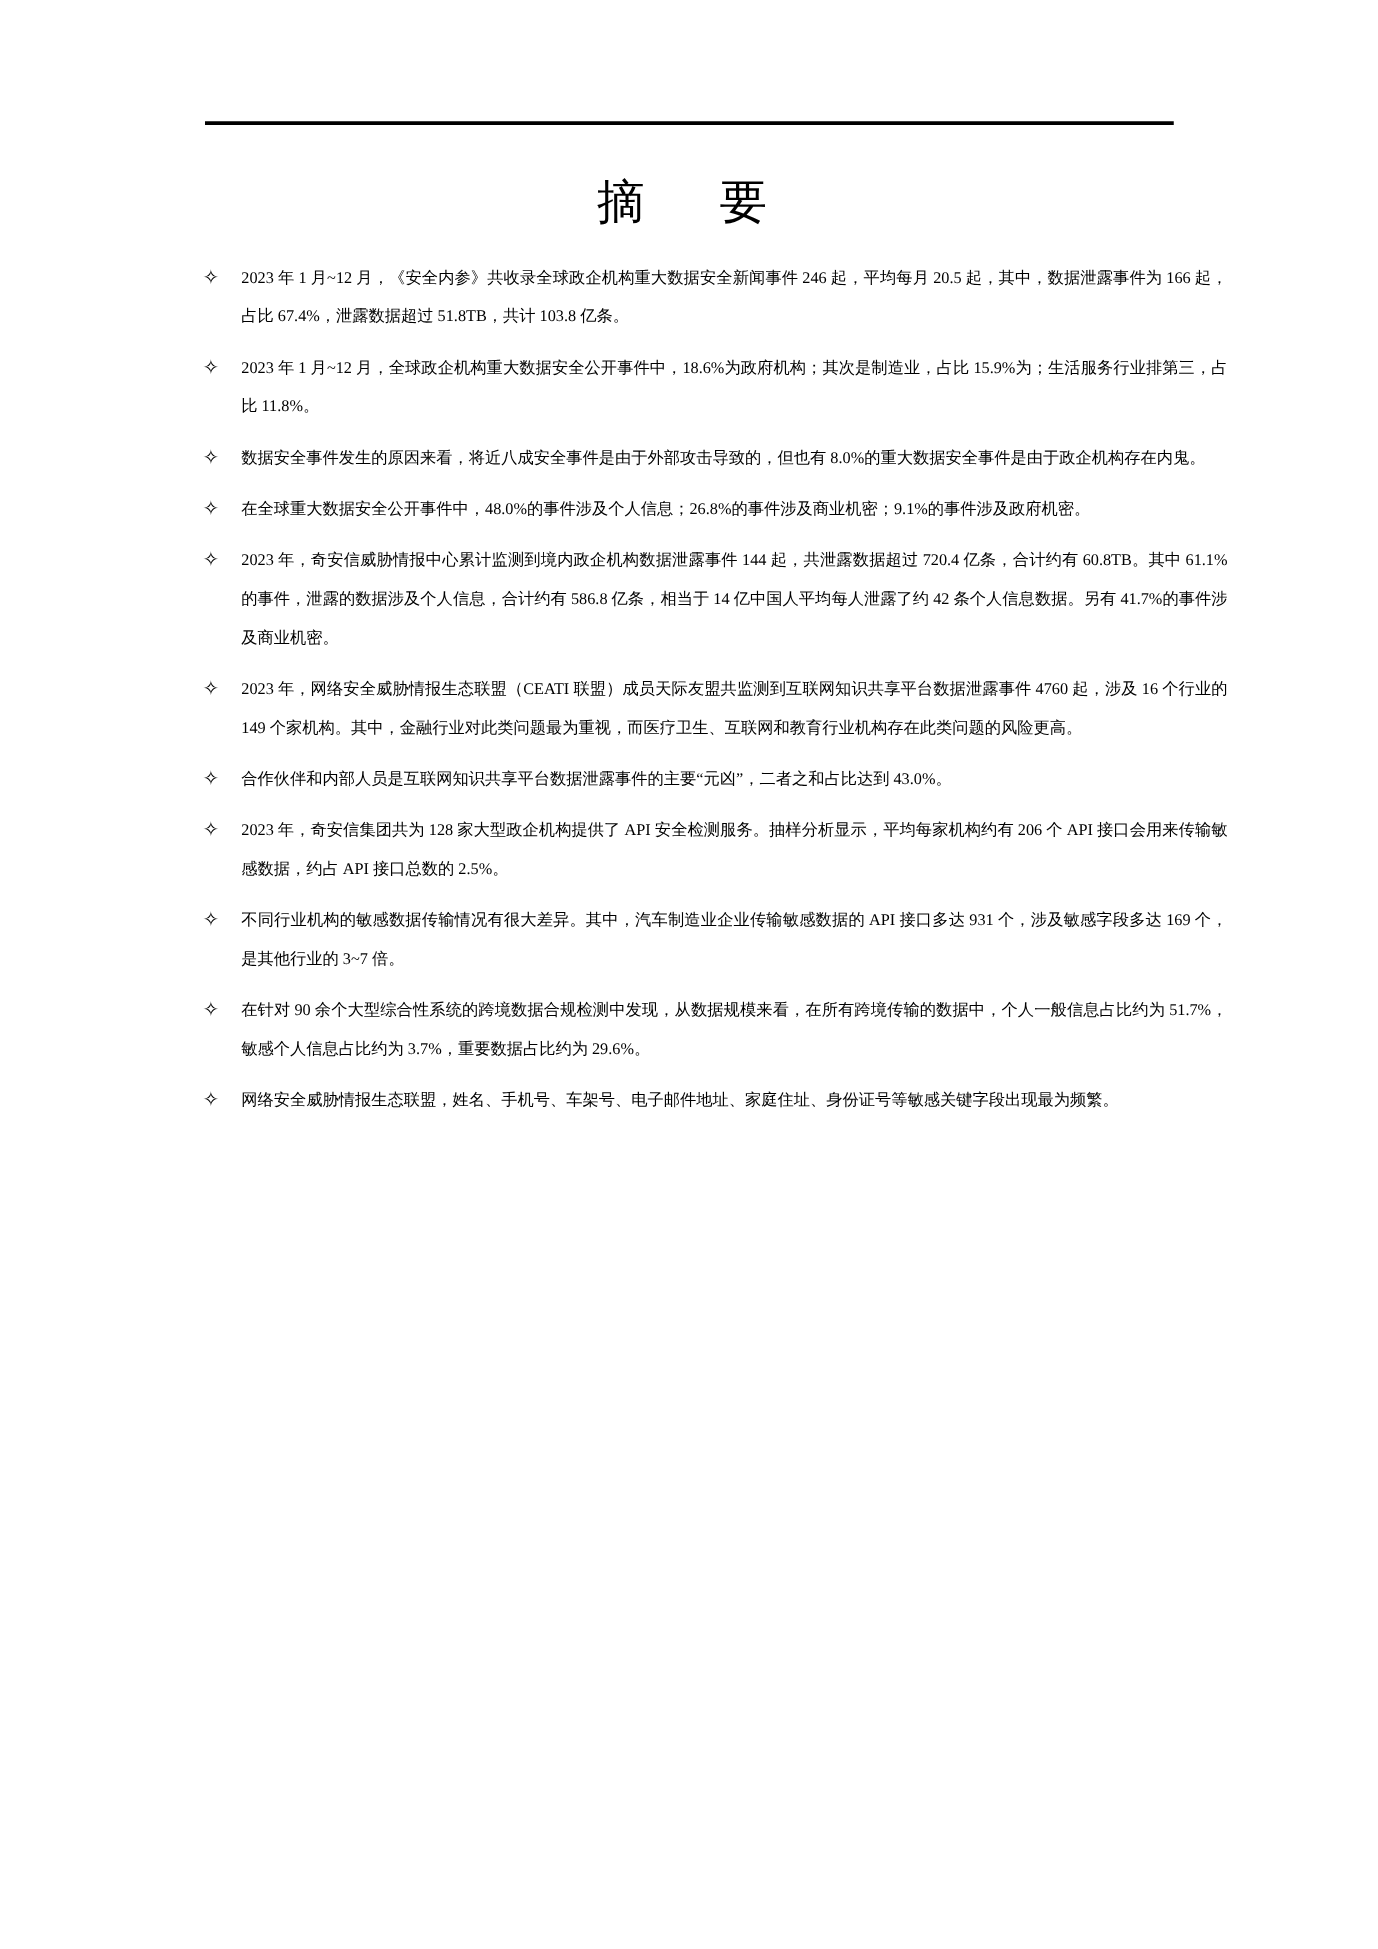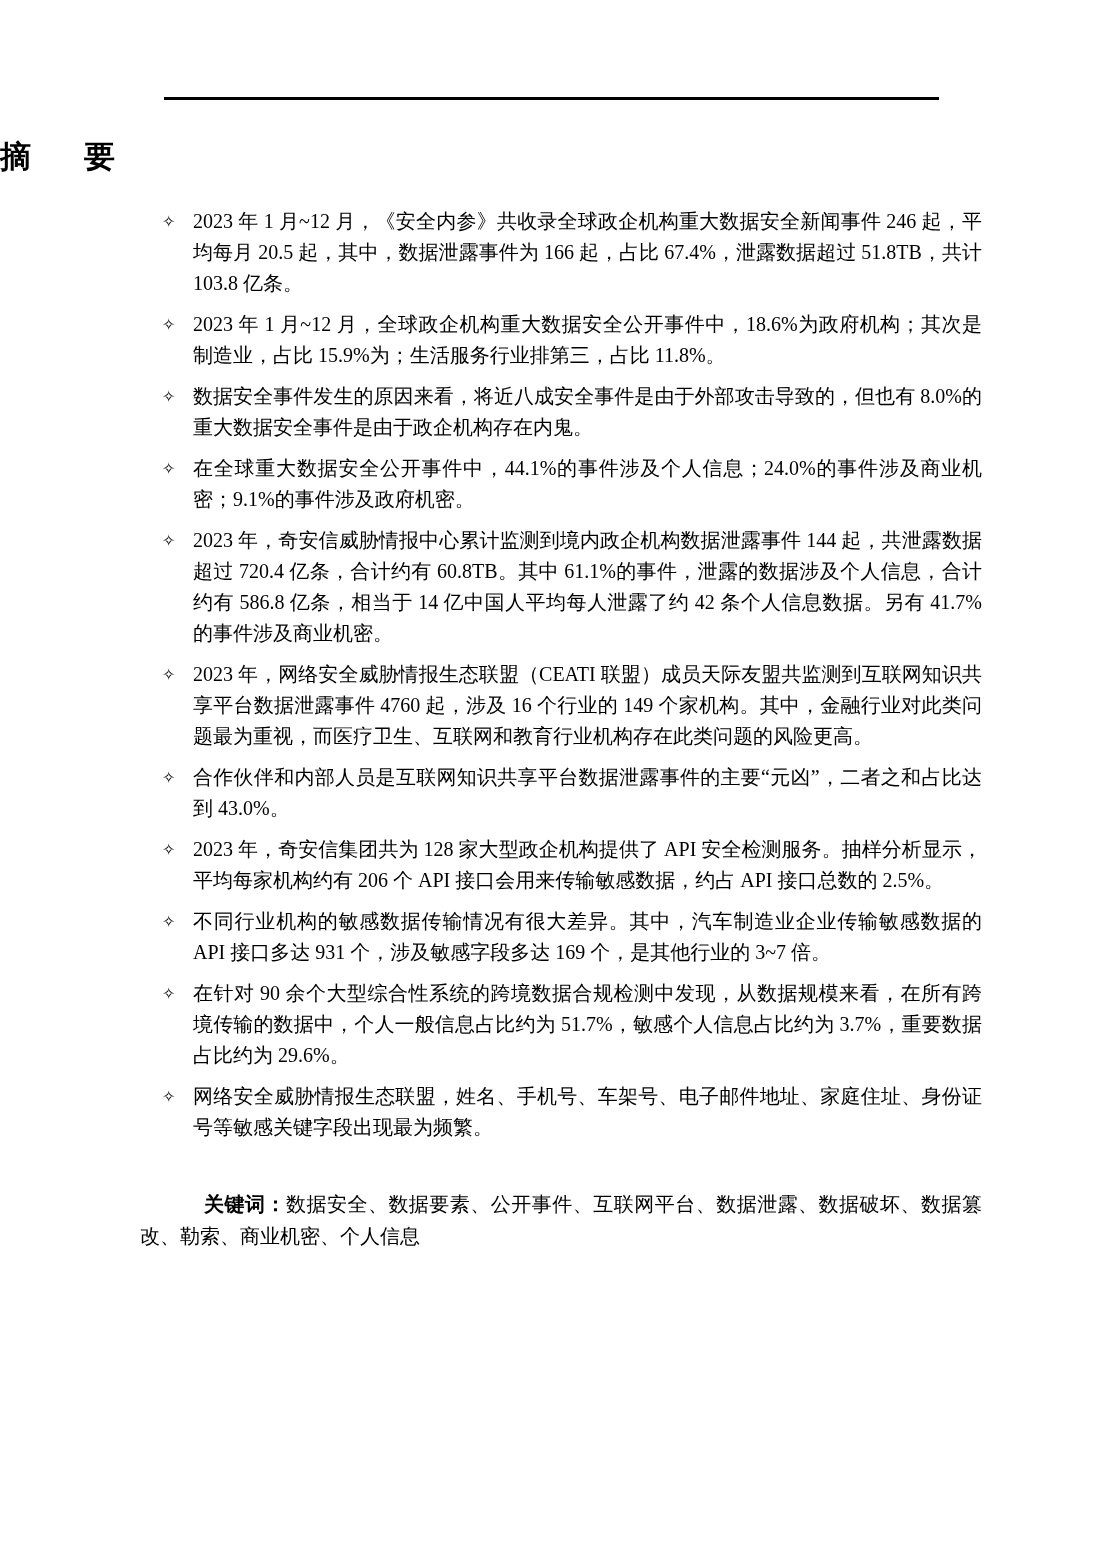--- a/index.html
+++ b/index.html
@@ -23,23 +23,24 @@
     width: 775px;
     height: 3px;
     background: #000000;
   }
   .doc-title {
     position: absolute;
     left: 0;
     right: 0;
     top: 136px;
     margin: 0;
+    text-align: center;
     font-family: "Liberation Sans", "DejaVu Sans", sans-serif;
-    font-size: 31px;
-    font-weight: 700;
+    font-size: 38px;
+    font-weight: 400;
     letter-spacing: 11px;
     white-space: pre;
   }
   .bullet-list {
     position: absolute;
     left: 162px;
     top: 206px;
     width: 820px;
   }
   .bullet-item {
@@ -49,21 +50,21 @@
   }
   .bullet-marker {
     flex: 0 0 31px;
     font-family: "DejaVu Sans", sans-serif;
     font-size: 16px;
     line-height: 31px;
   }
   .bullet-text {
     flex: 1 1 auto;
     margin: 0;
-    font-size: 20px;
+    font-size: 13px;
     line-height: 31px;
     text-align: justify;
   }
   .keywords {
     position: absolute;
     left: 140px;
     top: 1188px;
     width: 842px;
     margin: 0;
     font-size: 20px;
@@ -97,21 +98,21 @@
       <p class="bullet-text">2023 年 1 月~12 月，全球政企机构重大数据安全公开事件中，18.6%为政府机构；其次是制造业，占比 15.9%为；生活服务行业排第三，占比 11.8%。</p>
     </div>
 
     <div class="bullet-item">
       <span class="bullet-marker">✧</span>
       <p class="bullet-text">数据安全事件发生的原因来看，将近八成安全事件是由于外部攻击导致的，但也有 8.0%的重大数据安全事件是由于政企机构存在内鬼。</p>
     </div>
 
     <div class="bullet-item">
       <span class="bullet-marker">✧</span>
-      <p class="bullet-text">在全球重大数据安全公开事件中，44.1%的事件涉及个人信息；24.0%的事件涉及商业机密；9.1%的事件涉及政府机密。</p>
+      <p class="bullet-text">在全球重大数据安全公开事件中，48.0%的事件涉及个人信息；26.8%的事件涉及商业机密；9.1%的事件涉及政府机密。</p>
     </div>
 
     <div class="bullet-item">
       <span class="bullet-marker">✧</span>
       <p class="bullet-text">2023 年，奇安信威胁情报中心累计监测到境内政企机构数据泄露事件 144 起，共泄露数据超过 720.4 亿条，合计约有 60.8TB。其中 61.1%的事件，泄露的数据涉及个人信息，合计约有 586.8 亿条，相当于 14 亿中国人平均每人泄露了约 42 条个人信息数据。另有 41.7%的事件涉及商业机密。</p>
     </div>
 
     <div class="bullet-item">
       <span class="bullet-marker">✧</span>
       <p class="bullet-text">2023 年，网络安全威胁情报生态联盟（CEATI 联盟）成员天际友盟共监测到互联网知识共享平台数据泄露事件 4760 起，涉及 16 个行业的 149 个家机构。其中，金融行业对此类问题最为重视，而医疗卫生、互联网和教育行业机构存在此类问题的风险更高。</p>
@@ -137,15 +138,14 @@
       <p class="bullet-text">在针对 90 余个大型综合性系统的跨境数据合规检测中发现，从数据规模来看，在所有跨境传输的数据中，个人一般信息占比约为 51.7%，敏感个人信息占比约为 3.7%，重要数据占比约为 29.6%。</p>
     </div>
 
     <div class="bullet-item">
       <span class="bullet-marker">✧</span>
       <p class="bullet-text">网络安全威胁情报生态联盟，姓名、手机号、车架号、电子邮件地址、家庭住址、身份证号等敏感关键字段出现最为频繁。</p>
     </div>
 
   </div>
 
-  <p class="keywords"><span class="kw-label">关键词：</span><span>数据安全、数据要素、公开事件、互联网平台、数据泄露、数据破坏、数据篡改、勒索、商业机密、个人信息</span></p>
 
 </div>
 
 </body></html>

